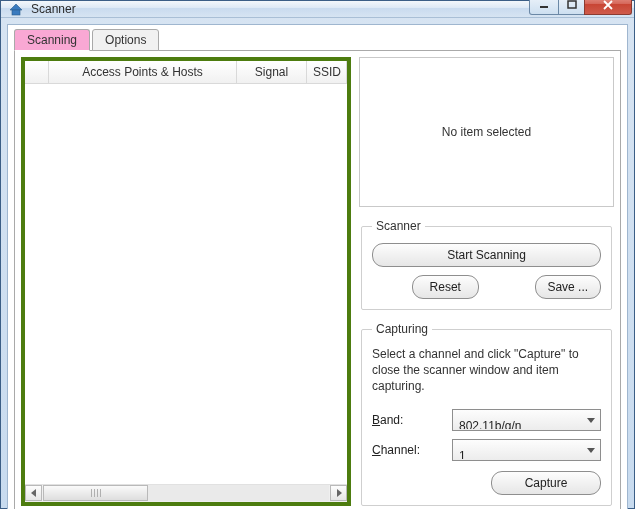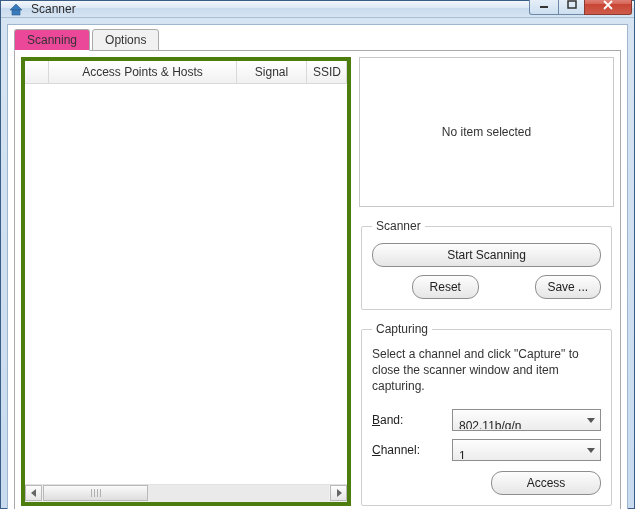--- a/index.html
+++ b/index.html
@@ -50,21 +50,21 @@
   
   .tabstrip { display:flex; height:22px; position:relative; }
   .tabstrip::after{
     content:""; position:absolute; left:0; right:0; bottom:0; height:1px; background:#a9a9a9;
   }
   .tab {
     padding: 3px 12px 3px 12px; border:1px solid #a9a9a9; background:#f1f1f1;
     border-top-left-radius:3px; border-top-right-radius:3px; margin-right:2px;
     position:relative; z-index:1; color:#333;
   }
-  .tab.active { background:#ec4899; border-bottom-color:#fff; z-index:2; }
+  .tab.active { background:#f9a8d4; border-bottom-color:#fff; z-index:2; }
   .tabbody { border:1px solid #a9a9a9; border-top:none; flex:1; padding:6px; display:flex; gap:8px; background:#fff;}
 
   
   .listpanel { width: 330px; display:flex; flex-direction:column; border:4px solid #4d7c0f; background:#fff;}
   .listheader { display:flex; background:linear-gradient(to bottom,#ffffff,#f0f0f0); }
   .lh-cell { padding:4px 6px; border-right:1px solid #d9d9d9; border-bottom:1px solid #d9d9d9; color:#333; white-space:nowrap; overflow:hidden;}
   .lh0{ width:24px; border-right:1px solid #d9d9d9;}
   .lh1{ flex:1; text-align:center;}
   .lh2{ width:70px; text-align:center;}
   .lh3{ width:40px; text-align:right;}
@@ -198,20 +198,20 @@
           </div>
           <div class="formrow">
             <label><span class="ul">C</span><span>hannel:</span></label>
             <div class="selwrap">
               <select class="sel">
                 <option>1</option>
               </select>
             </div>
           </div>
           <div class="capture-row">
-            <div class="btn">Access</div>
+            <div class="btn">Capture</div>
           </div>
         </fieldset>
 
       </div>
     </div>
   </div>
 </div>
 
 </body></html>

